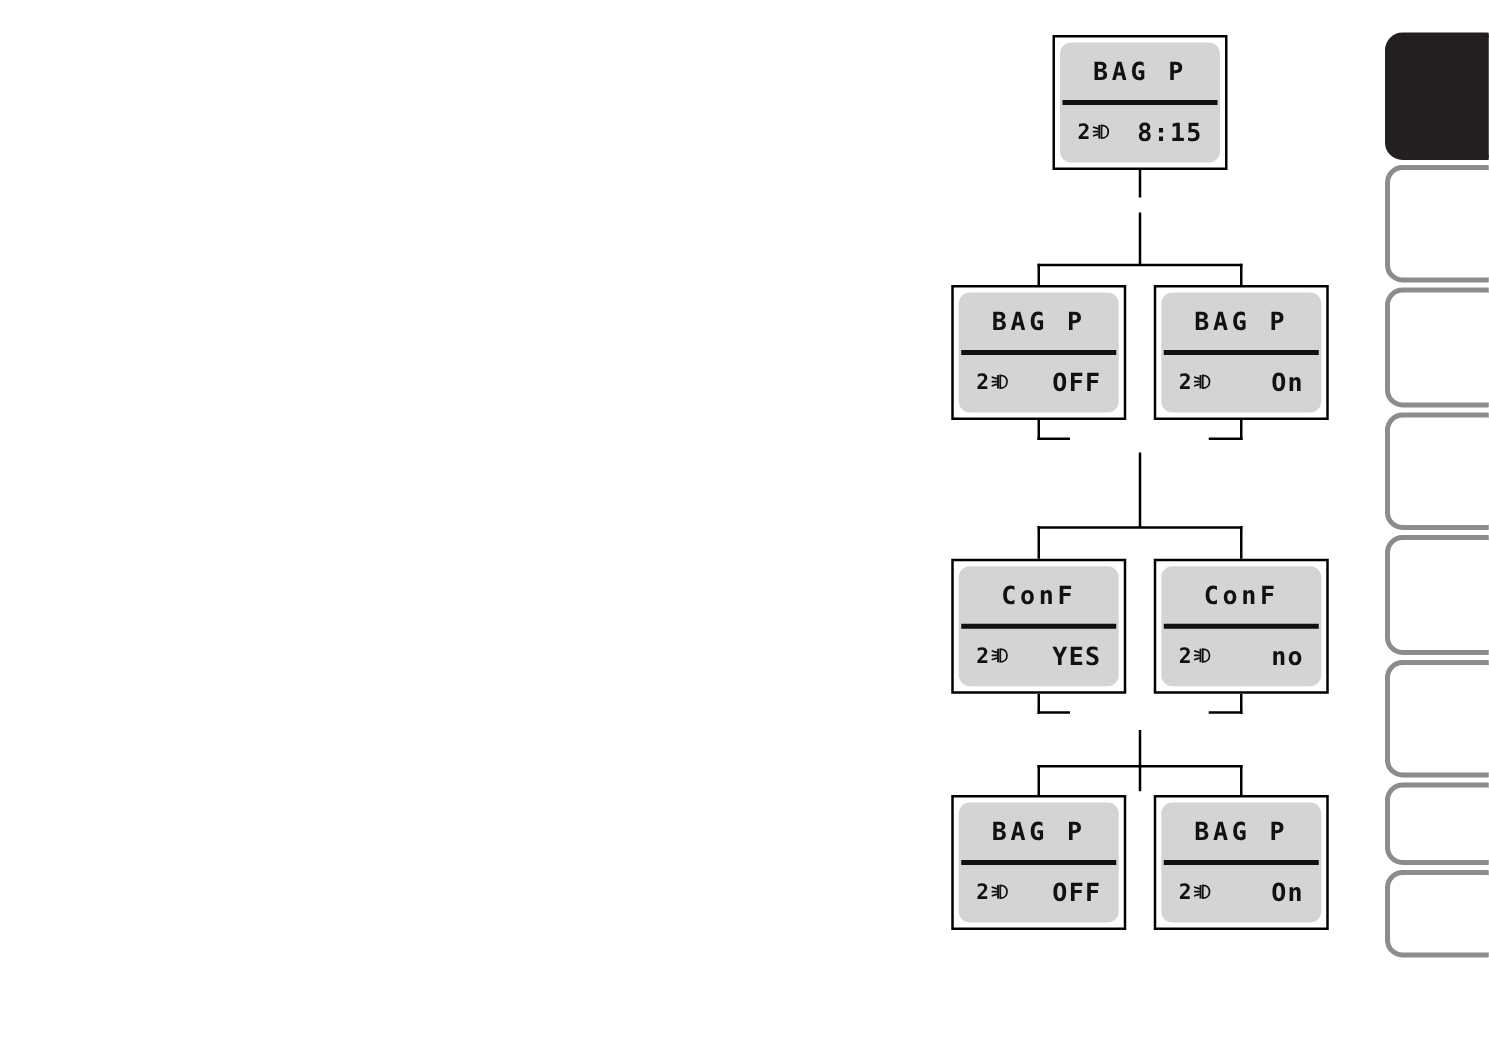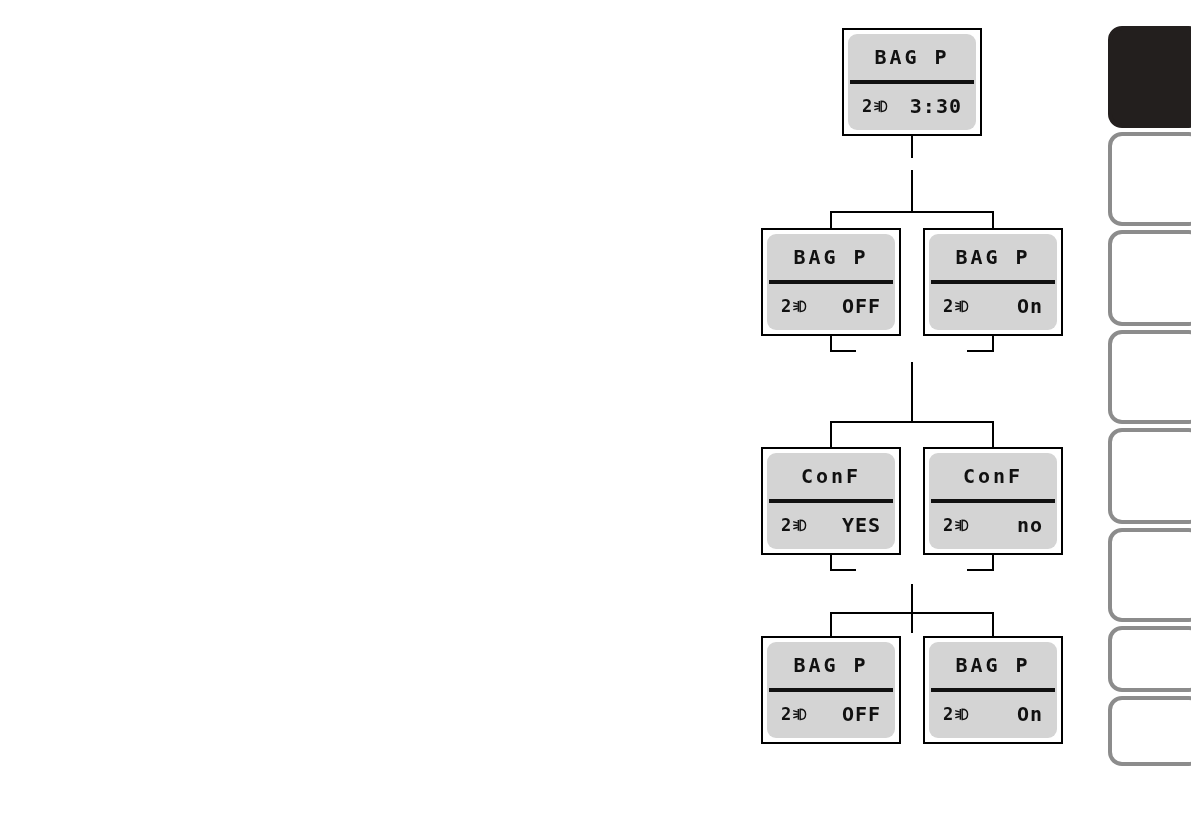--- a/index.html
+++ b/index.html
@@ -119,21 +119,21 @@
           <div class="lcd-rule"></div>
           <div class="lcd-bot">
             <span class="seg seg-idx">
               <span>2</span>
               <span class="lamp"><svg viewBox="0 0 16 15" width="16" height="15" aria-hidden="true">
                   <path d="M7.2 2.2 C10.3 2.2 12.6 4.1 12.6 7.3 C12.6 10.5 10.3 12.5 7.2 12.5 Z" fill="none" stroke="#111" stroke-width="1.4"></path>
                   <path d="M5.4 2.0 L5.4 12.7" stroke="#111" stroke-width="1.5"></path>
                   <path d="M0.8 3.8 L4.3 4.9 M0.8 7.2 L4.3 7.2 M0.8 10.6 L4.3 9.5" stroke="#111" stroke-width="1.4" stroke-linecap="round"></path>
                 </svg></span>
             </span>
-            <span class="seg seg-val">3:30</span>
+            <span class="seg seg-val">8:15</span>
           </div>
         </div>
       </div>
       <div class="node" style="left: 761px; top: 228px; width: 140px; height: 108px;">
         <div class="node-inner">
           <div class="lcd-top">
             <span class="seg seg-title">BAG P</span>
           </div>
           <div class="lcd-rule"></div>
           <div class="lcd-bot">

